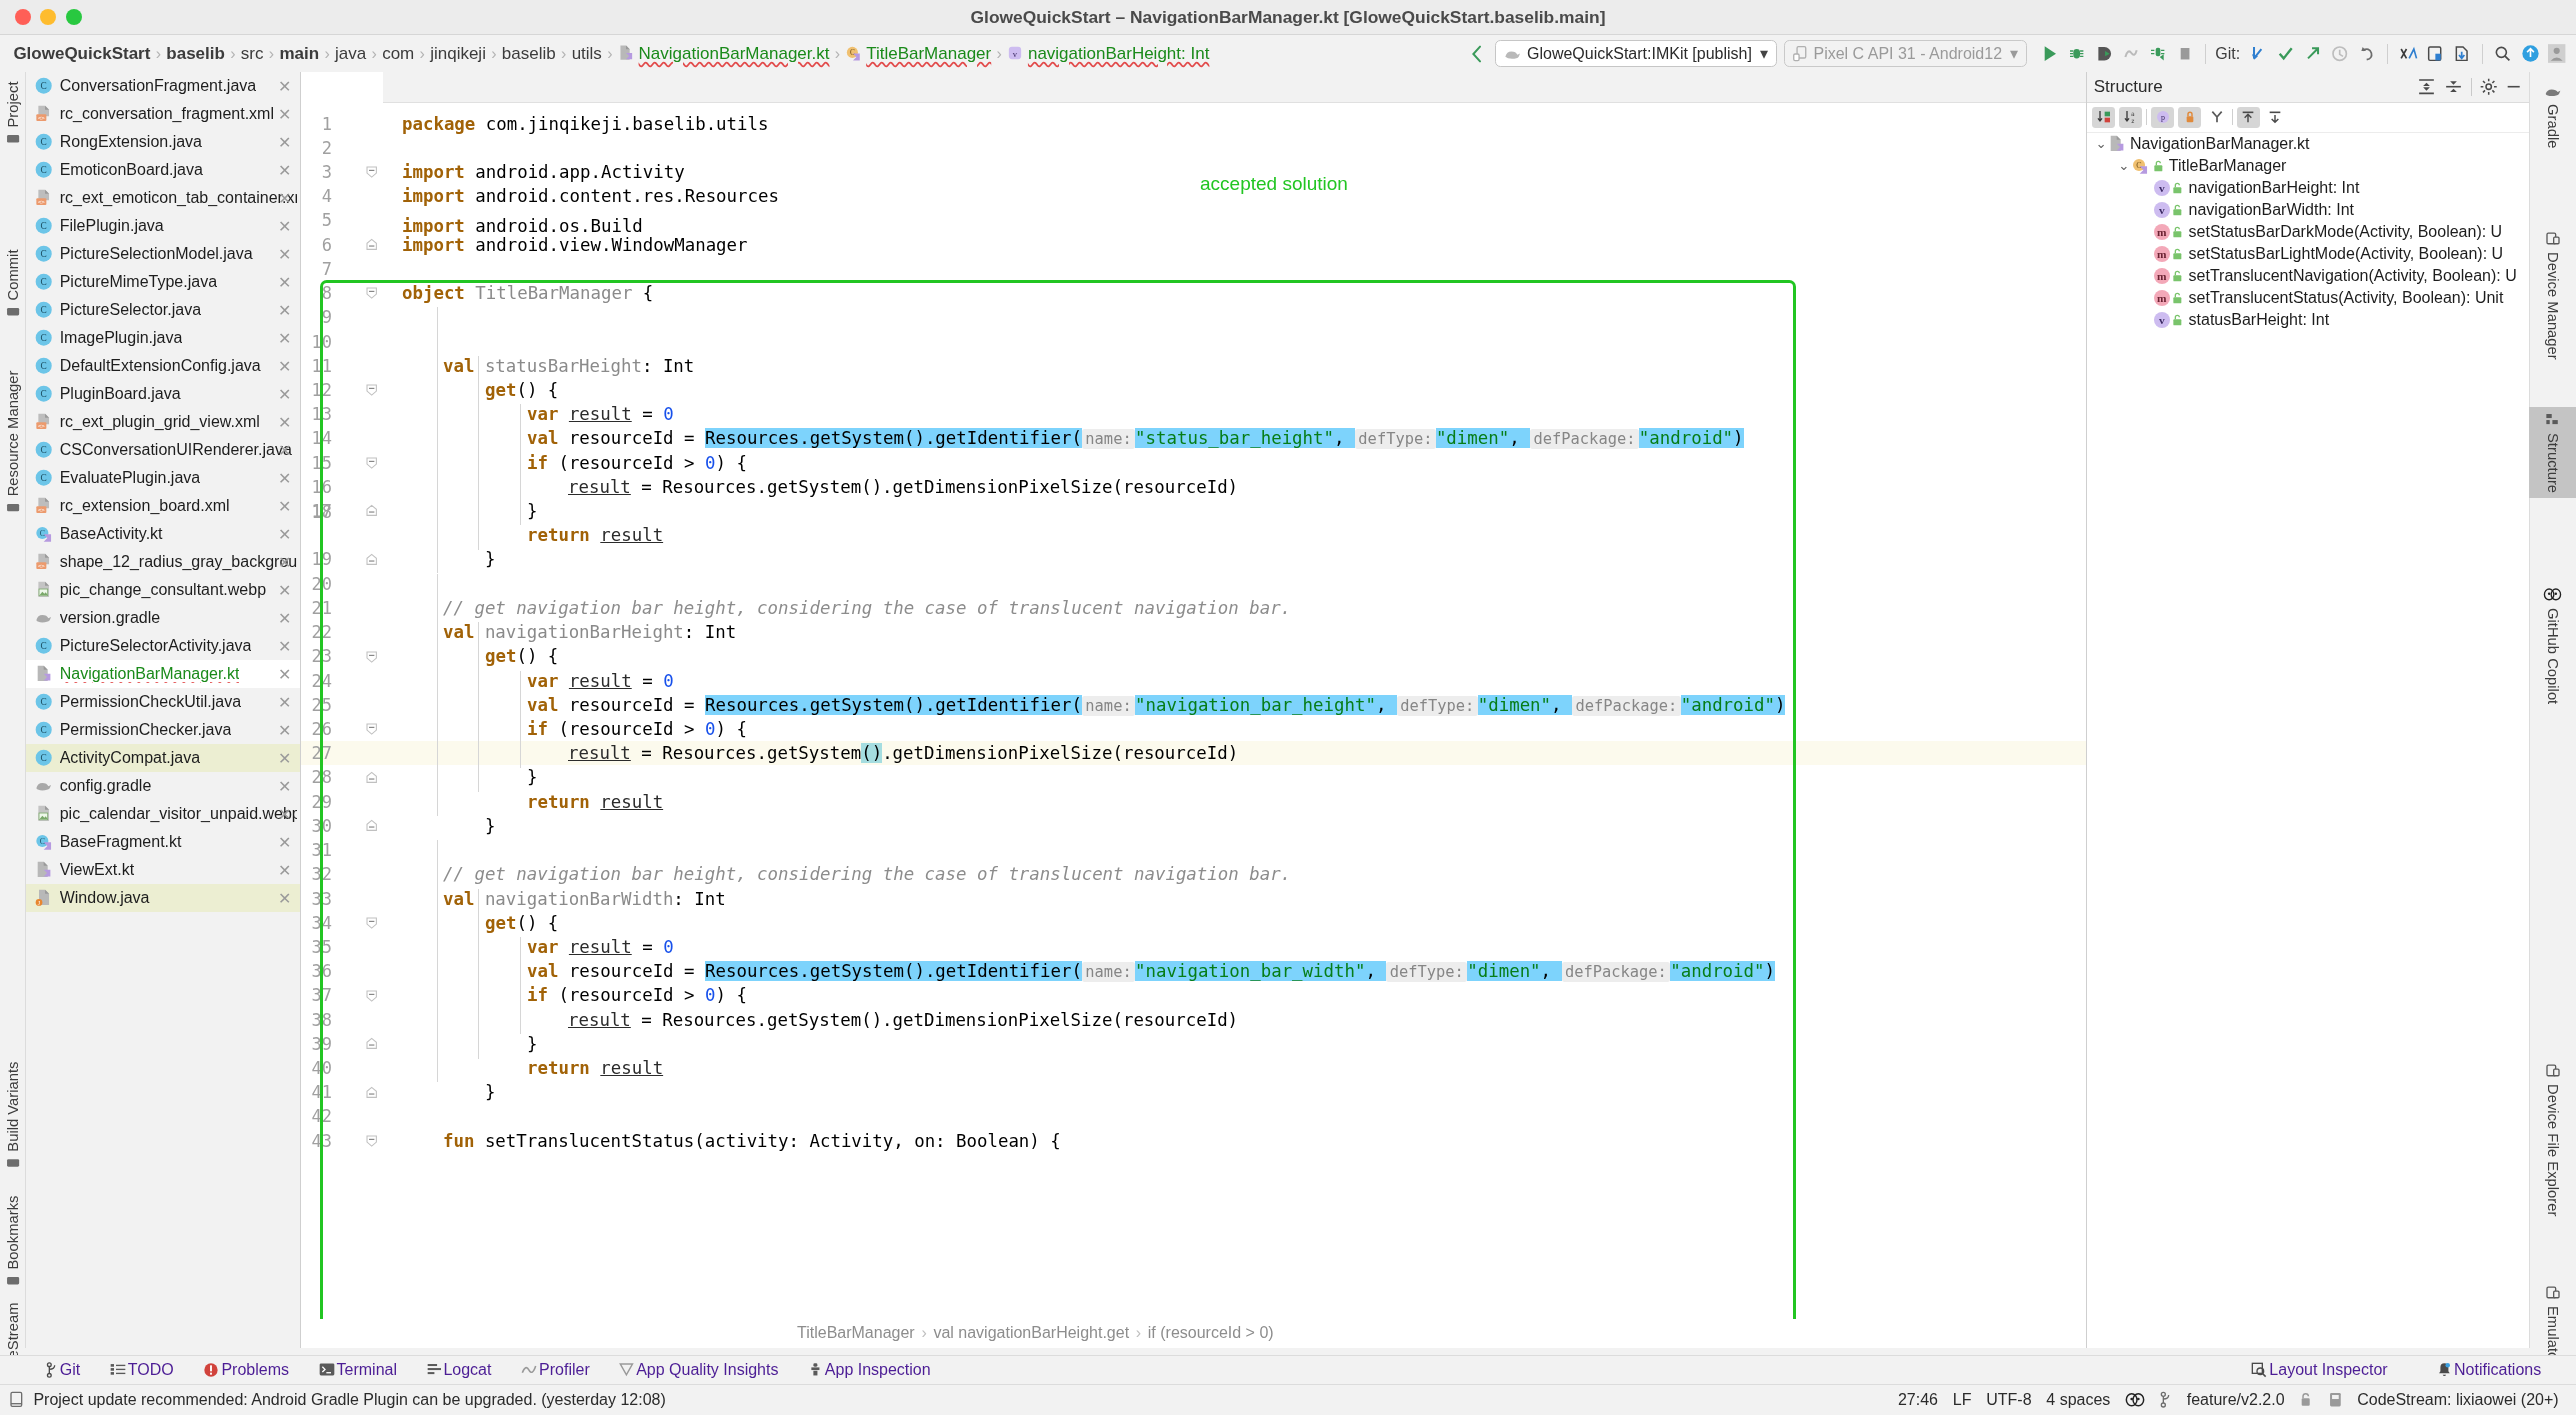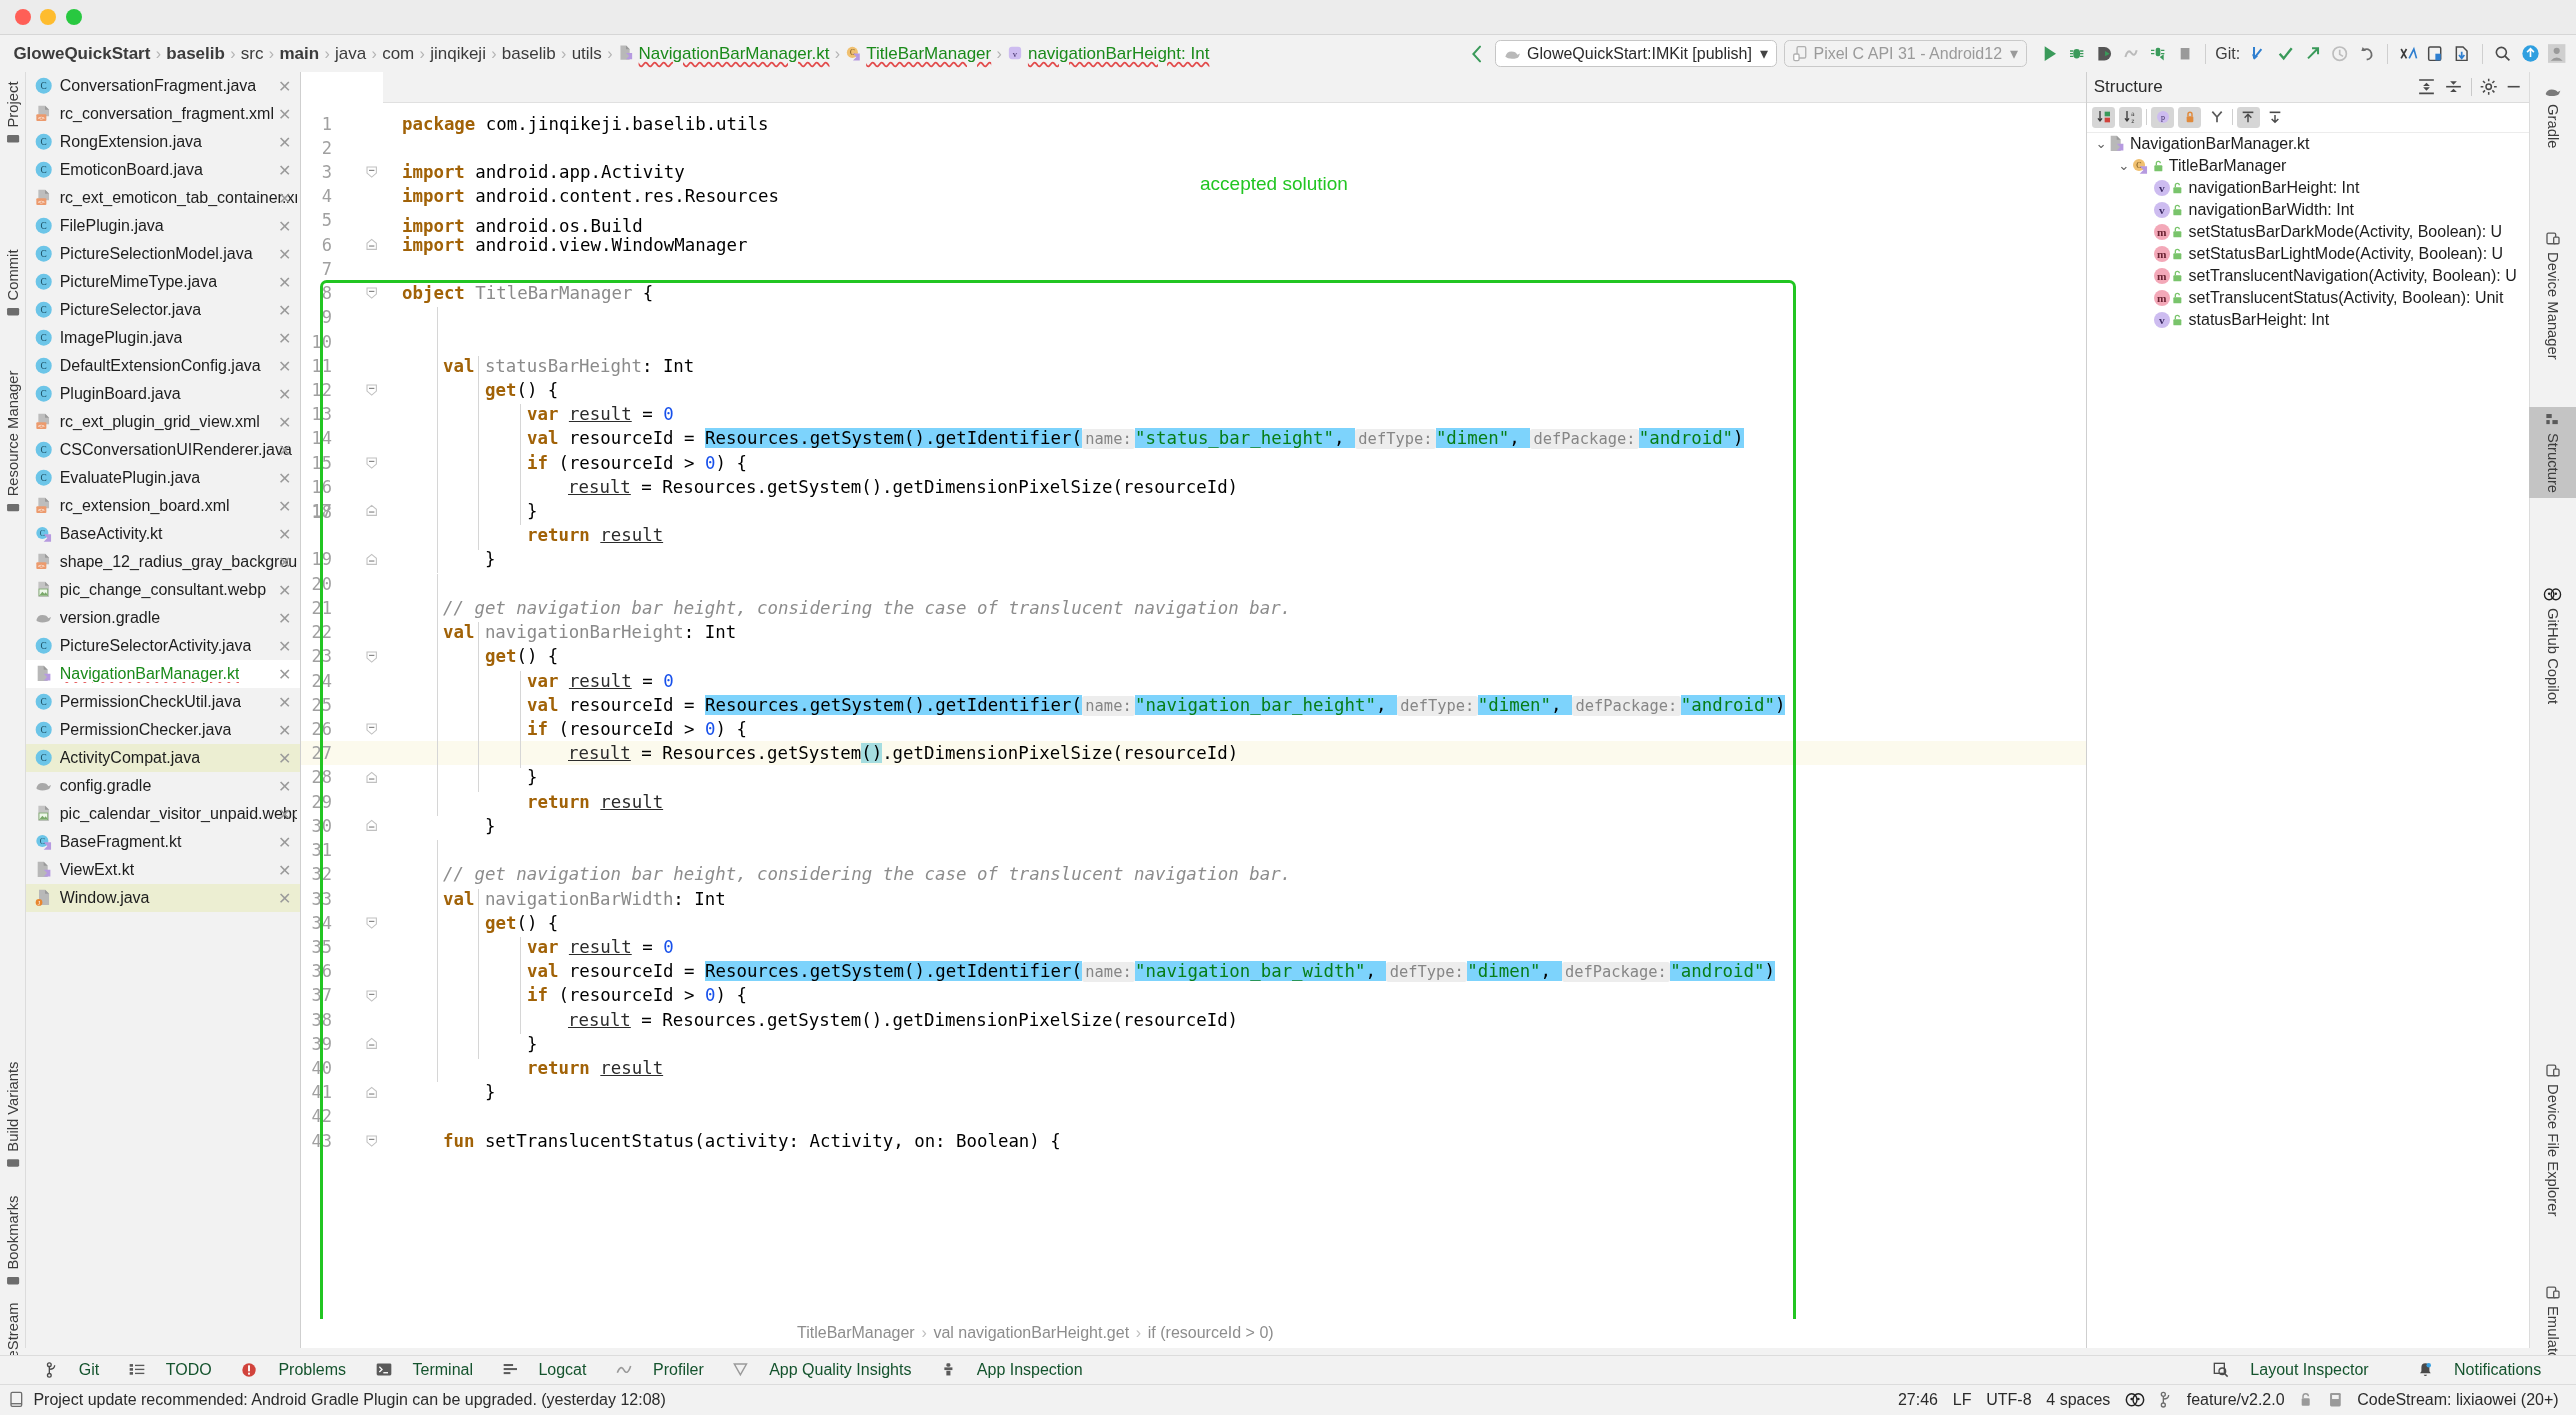--- a/index.html
+++ b/index.html
@@ -173,21 +173,21 @@
           font-size:14.8px; color:#3c3c3c; white-space:nowrap;
           display:flex; align-items:center; gap:5.4px; padding:5.4px 0; }
   .rtab.active { background:#c4c4c4; }
 
   
   #toolwin {
     position:absolute; left:0; bottom:31px; width:2576px; height:29.5px;
     background:#f2f2f2; border-top:0.7px solid #dcdcdc;
     display:flex; align-items:center; padding-left:31px; gap:0;
   }
-  .twtab { display:flex; align-items:center; gap:21px; font-size:16px; color:#14532d;
+  .twtab { display:flex; align-items:center; gap:2px; font-size:16px; color:#4c1d95;
            padding:0 14.8px; white-space:nowrap; }
   #twright { margin-left:auto; display:flex; align-items:center; gap:20px; padding-right:20px; }
 
   #statusbar {
     position:absolute; left:0; bottom:0; width:2576px; height:31px;
     background:#f2f2f2; border-top:0.7px solid #dcdcdc;
     display:flex; align-items:center; font-size:16px; color:#2b2b2b;
   }
   #sb-left { display:flex; align-items:center; gap:8px; padding-left:9.4px; }
   #sb-right { margin-left:auto; display:flex; align-items:center; gap:14.8px; padding-right:17.4px; }
@@ -196,20 +196,21 @@
 </style>
 </head>
 <body>
 
 <div id="titlebar">
   <div class="traffic">
     <div class="tl red"></div>
     <div class="tl yel"></div>
     <div class="tl grn"></div>
   </div>
+  <div id="win-title">GloweQuickStart – NavigationBarManager.kt [GloweQuickStart.baselib.main]</div>
 </div>
 
 <div id="navbar">
   <div class="crumbs" id="crumbs">
       <span class="crumb bold"><span>GloweQuickStart</span></span>
       <span class="sep">›</span>
       <span class="crumb bold"><span>baselib</span></span>
       <span class="sep">›</span>
       <span class="crumb"><span>src</span></span>
       <span class="sep">›</span>

